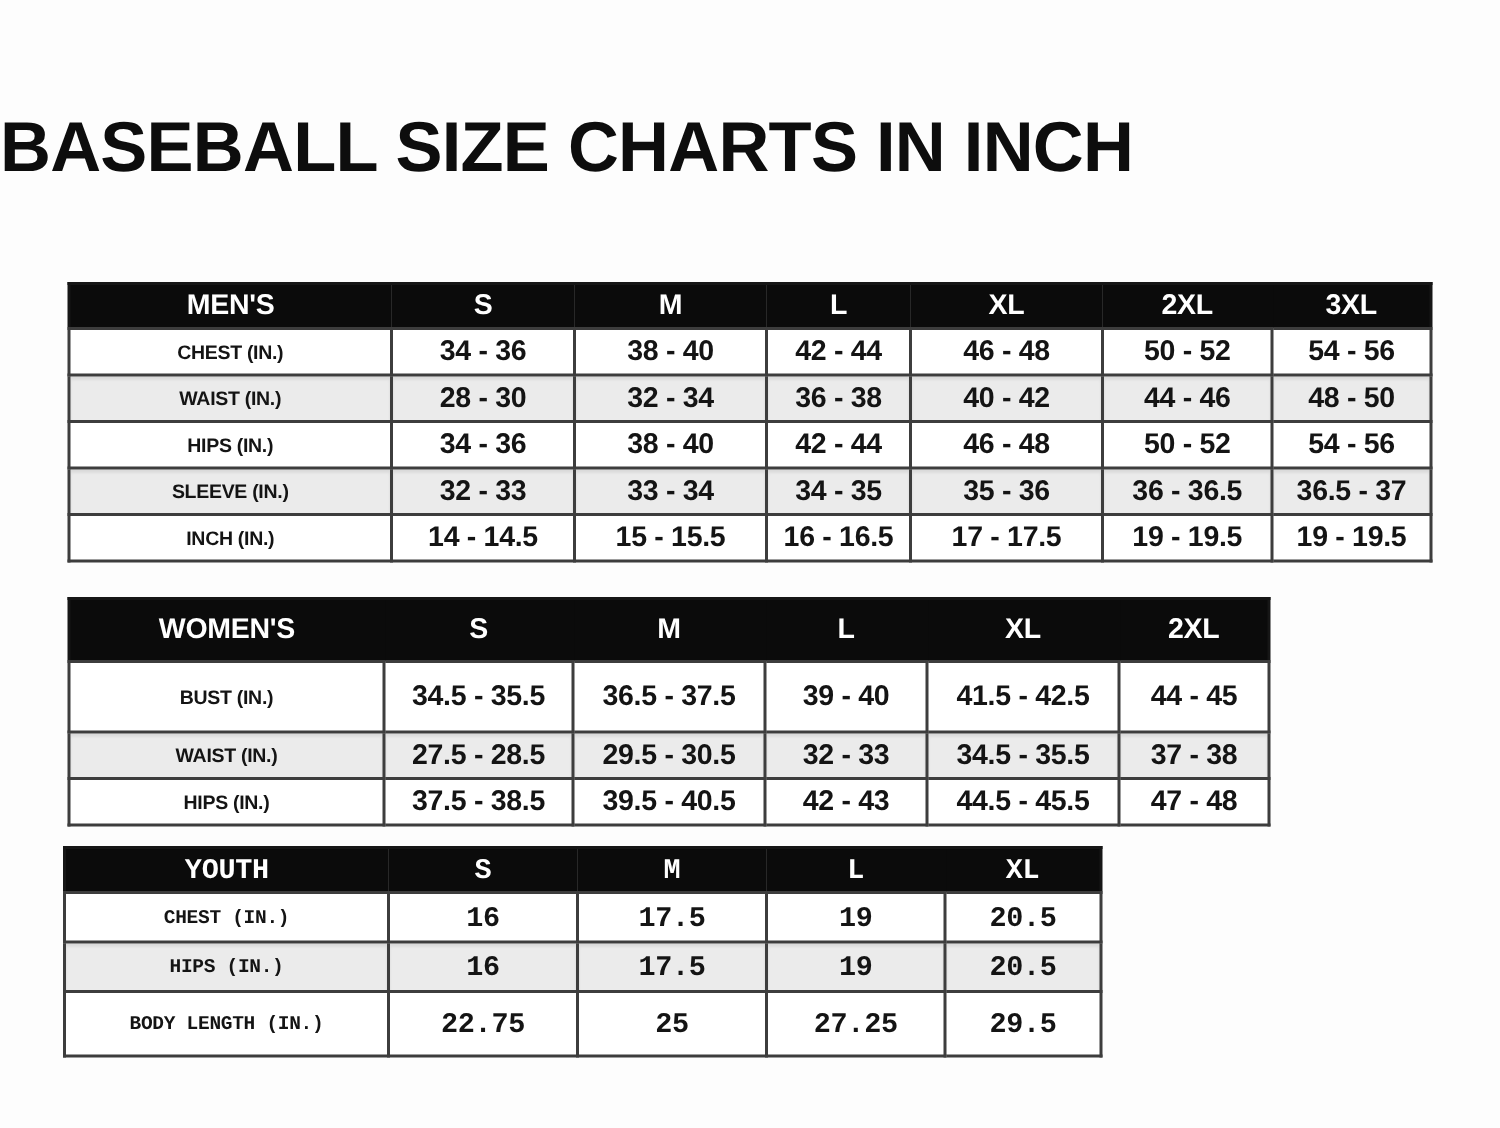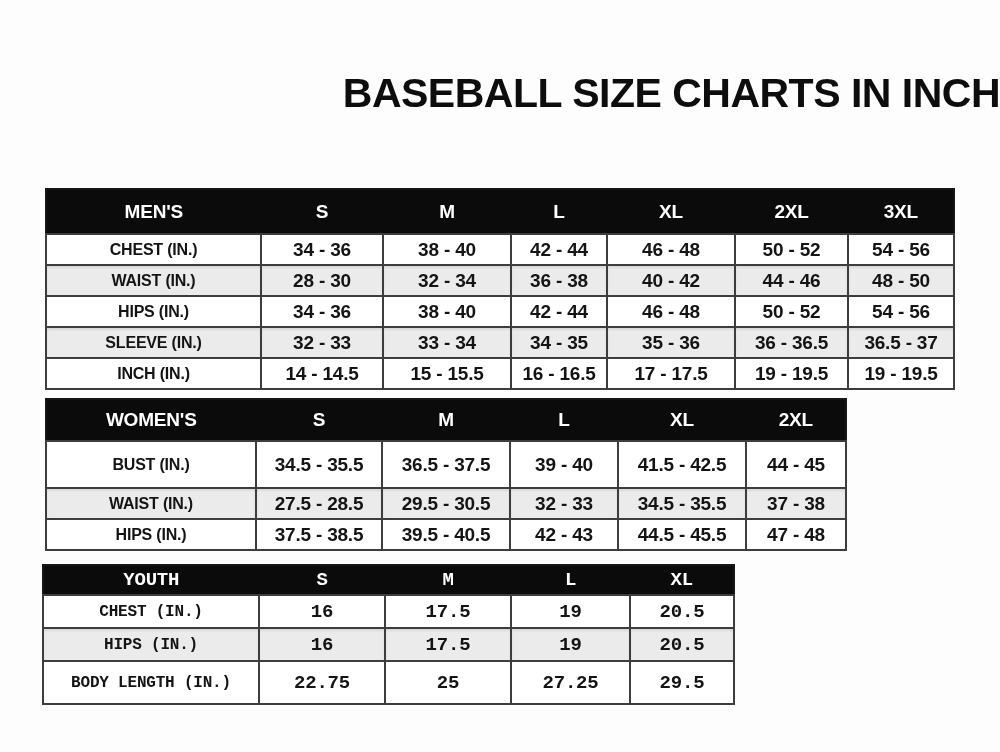--- a/index.html
+++ b/index.html
@@ -13,22 +13,22 @@
     width: 1000px;
     height: 752px;
     background: #fdfdfd;
     overflow: hidden;
   }
   #main-title {
     position: absolute;
     top: 70px;
     left: 0;
     width: 1000px;
-    text-align: right;
-    font-size: 41px;
+    text-align: left;
+    font-size: 47px;
     font-weight: bold;
     letter-spacing: -0.5px;
     color: #0d0d0d;
     white-space: nowrap;
   }
   table.size-table {
     position: absolute;
     border-collapse: collapse;
     table-layout: fixed;
     background: #ffffff;
@@ -52,41 +52,41 @@
     text-align: center;
     border: 2px solid #3d3d3d;
     padding: 0;
     background: #ffffff;
   }
   table.size-table tr.alt td {
     background: #ebebeb;
     box-shadow: inset 0 2px 2px rgba(0,0,0,0.08);
   }
   table.size-table td.row-label {
-    font-size: 16px;
+    font-size: 13px;
   }
 </style>
 </head>
 <body>
 
 <div id="page">
   <div id="main-title">BASEBALL SIZE CHARTS IN INCH</div>
   <div id="tables-root">
       <table class="size-table" style="left: 45px; top: 188px; width: 908px;">
         <colgroup>
           <col style="width: 215px;">
           <col style="width: 122px;">
           <col style="width: 128px;">
           <col style="width: 96px;">
           <col style="width: 128px;">
           <col style="width: 113px;">
           <col style="width: 106px;">
         </colgroup>
         <thead>
-          <tr style="height: 45px;">
+          <tr style="height: 30px;">
             <th>MEN'S</th>
             <th>S</th>
             <th>M</th>
             <th>L</th>
             <th>XL</th>
             <th>2XL</th>
             <th>3XL</th>
           </tr>
         </thead>
         <tbody>

